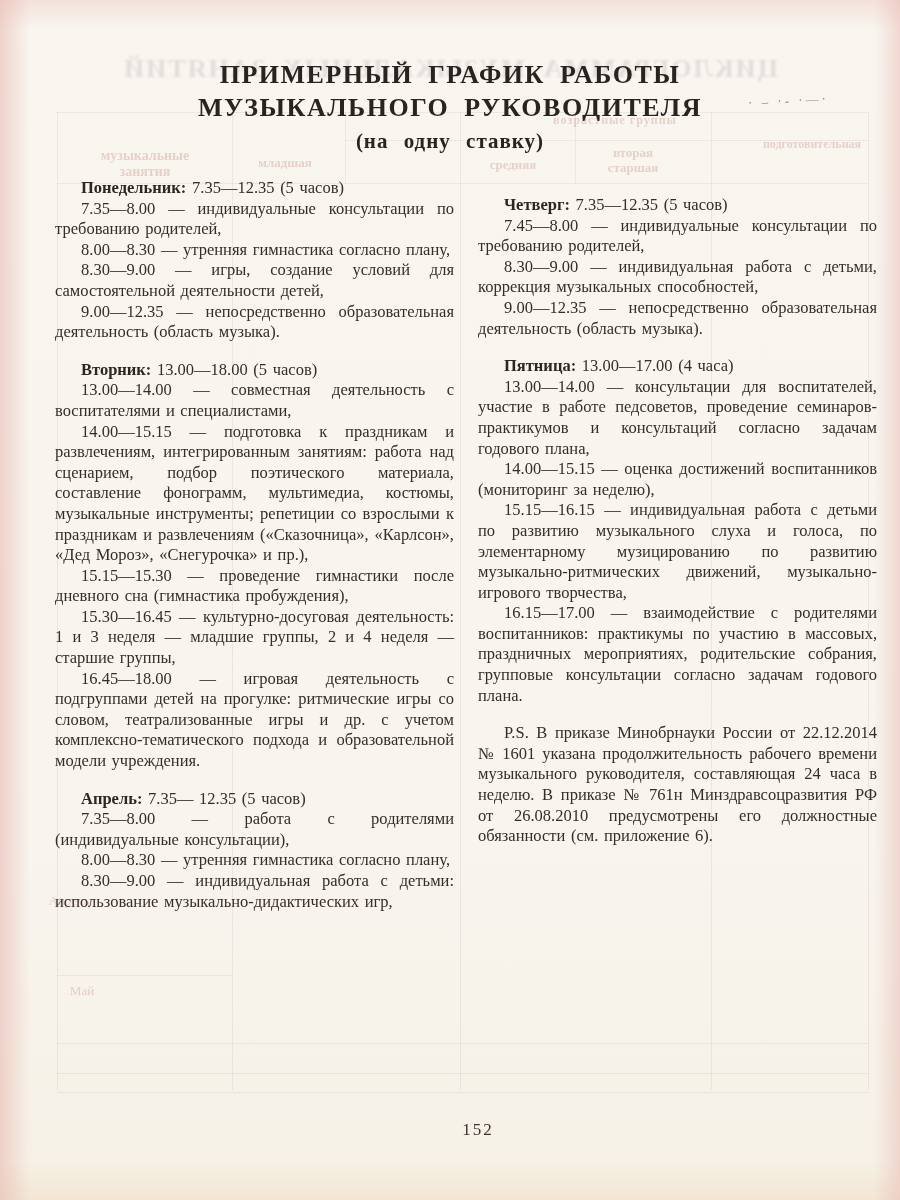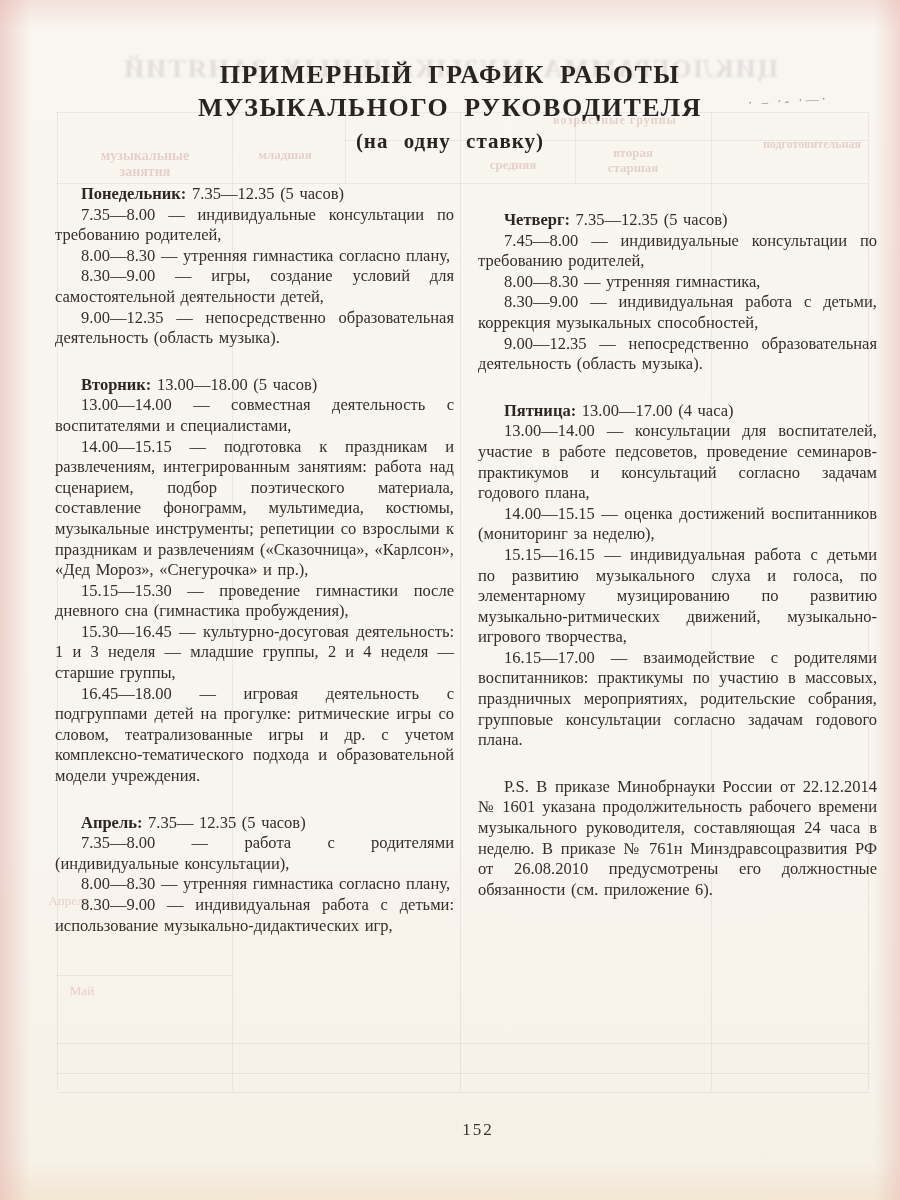--- a/index.html
+++ b/index.html
@@ -28,45 +28,45 @@
   }
   .gl{position:absolute;background:rgba(140,130,155,.13);}
   .gl.v{width:1px;}
   .gl.h{height:1px;}
   .gtext{
     position:absolute;color:rgba(190,120,114,.30);filter:blur(.6px);
     font-weight:bold;text-align:center;line-height:1.15;
   }
   .gt-header{top:114px;left:470px;width:290px;font-size:12px;letter-spacing:1px;}
   .gt-c1{top:148px;left:80px;width:130px;font-size:14px;}
-  .gt-c2{top:148px;left:240px;width:90px;font-size:13px;}
+  .gt-c2{top:156px;left:240px;width:90px;font-size:13px;}
   .gt-c3{top:158px;left:468px;width:90px;font-size:13px;}
   .gt-c4{top:146px;left:588px;width:90px;font-size:13px;}
   .gt-c5{top:138px;left:762px;width:100px;font-size:12px;}
   .gt-apr{top:894px;left:34px;width:70px;font-size:13px;font-weight:normal;}
   .gt-may{top:984px;left:52px;width:60px;font-size:13px;font-weight:normal;}
   .pencil{
     position:absolute;top:92px;left:748px;width:120px;
     color:rgba(96,94,104,.75);font-size:13px;letter-spacing:3px;
     transform:rotate(-3deg);white-space:nowrap;
   }
   
   .title-block{
     position:absolute;top:58px;left:0;width:900px;text-align:center;
     color:#2a2420;font-weight:bold;
   }
   .title-line{font-size:26px;line-height:33px;letter-spacing:1.5px;word-spacing:7px;}
   .title-sub{font-size:21px;line-height:28px;margin-top:3px;letter-spacing:1px;word-spacing:9px;}
   .cols{
-    position:absolute;top:184px;left:55px;width:822px;
+    position:absolute;top:178px;left:55px;width:822px;
     display:flex;gap:24px;color:#352d28;
   }
   .col{width:406px;font-size:16.5px;line-height:20.6px;text-align:justify;word-spacing:1.5px;}
   .col p{margin:0;text-indent:26px;}
-  .col p.sect{margin-top:26px;}
+  .col p.sect{margin-top:17px;}
   .col b{font-weight:bold;color:#2d2622;}
   .page-number{
     position:absolute;top:1120px;left:0;width:900px;text-align:center;
     font-size:17px;letter-spacing:2px;color:#3a322c;padding-left:28px;
   }
 </style>
 </head>
 <body>
 
 <div class="scan-page">
@@ -120,21 +120,20 @@
         <p>15.30—16.45 — культурно-досуговая деятельность: 1 и 3 неделя — младшие группы, 2 и 4 неделя — старшие группы,</p>
         <p>16.45—18.00 — игровая деятельность с подгруппами детей на прогулке: ритмические игры со словом, театрализованные игры и др. с учетом комплексно-тематического подхода и образовательной модели учреждения.</p>
         <p class="sect"><b>Апрель:</b> 7.35— 12.35 (5 часов)</p>
         <p>7.35—8.00 — работа с родителями (индивидуальные консультации),</p>
         <p>8.00—8.30 — утренняя гимнастика согласно плану,</p>
         <p>8.30—9.00 — индивидуальная работа с детьми: использование музыкально-дидактических игр,</p>
       </div>
     <div class="col" id="col-right">
         <p class="sect"><b>Четверг:</b> 7.35—12.35 (5 часов)</p>
         <p>7.45—8.00 — индивидуальные консультации по требованию родителей,</p>
-        <p>8.00—8.30 — утренняя гимнастика,</p>
         <p>8.30—9.00 — индивидуальная работа с детьми, коррекция музыкальных способностей,</p>
         <p>9.00—12.35 — непосредственно образовательная деятельность (область музыка).</p>
         <p class="sect"><b>Пятница:</b> 13.00—17.00 (4 часа)</p>
         <p>13.00—14.00 — консультации для воспитателей, участие в работе педсоветов, проведение семинаров-практикумов и консультаций согласно задачам годового плана,</p>
         <p>14.00—15.15 — оценка достижений воспитанников (мониторинг за неделю),</p>
         <p>15.15—16.15 — индивидуальная работа с детьми по развитию музыкального слуха и голоса, по элементарному музицированию по развитию музыкально-ритмических движений, музыкально-игрового творчества,</p>
         <p>16.15—17.00 — взаимодействие с родителями воспитанников: практикумы по участию в массовых, праздничных мероприятиях, родительские собрания, групповые консультации согласно задачам годового плана.</p>
         <p class="sect">P.S. В приказе Минобрнауки России от 22.12.2014 № 1601 указана продолжительность рабочего времени музыкального руководителя, составляющая 24 часа в неделю. В приказе № 761н Минздравсоцразвития РФ от 26.08.2010 предусмотрены его должностные обязанности (см. приложение 6).</p>
       </div>
   </div>

